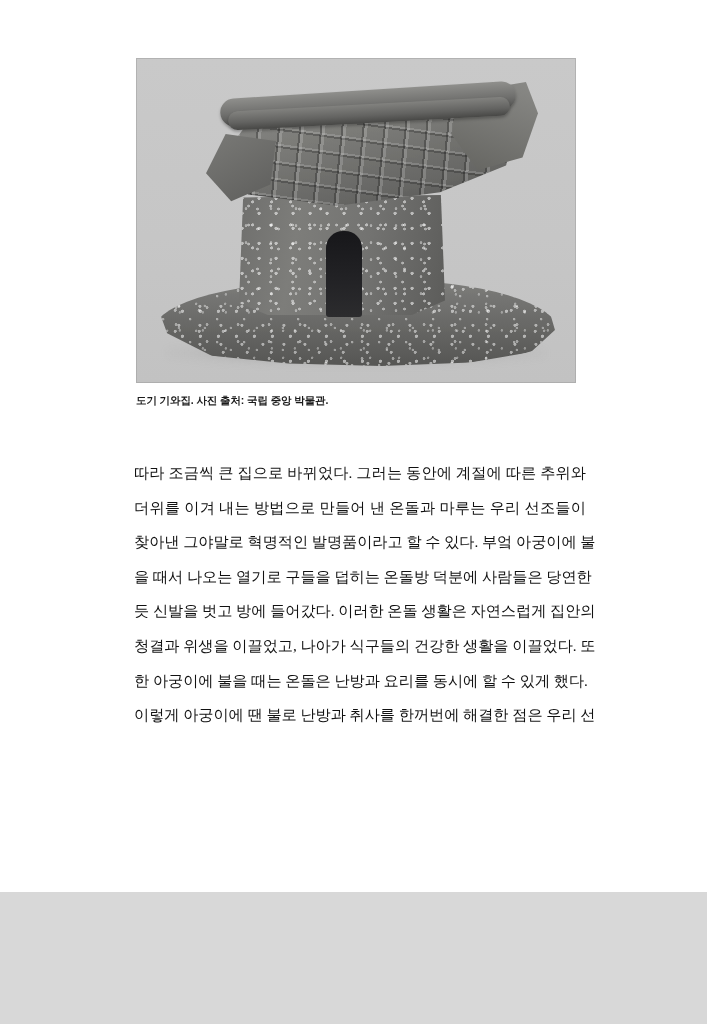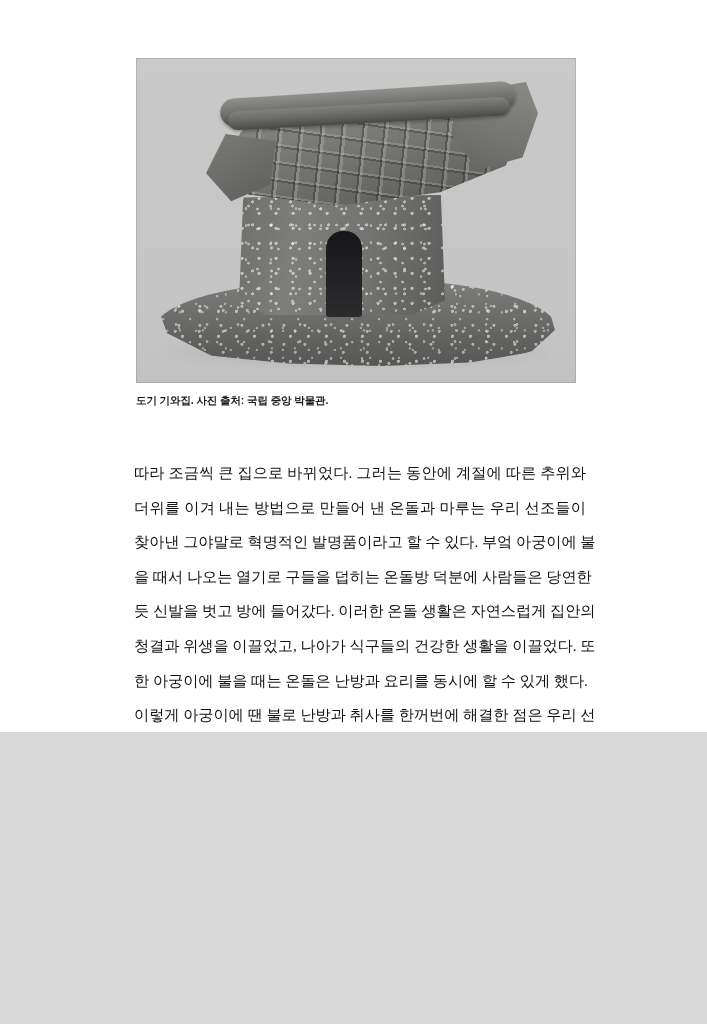--- a/index.html
+++ b/index.html
@@ -7,21 +7,21 @@
     margin: 0;
     padding: 0;
     background: #d8d8d8;
   }
   body {
     font-family: "Liberation Serif", "DejaVu Serif", serif;
   }
   .page {
     position: relative;
     width: 707px;
-    height: 732px;
+    height: 892px;
     margin: 0 auto;
     background: #ffffff;
     overflow: hidden;
     box-sizing: border-box;
   }
 
   
   .figure {
     position: absolute;
     left: 136px;

